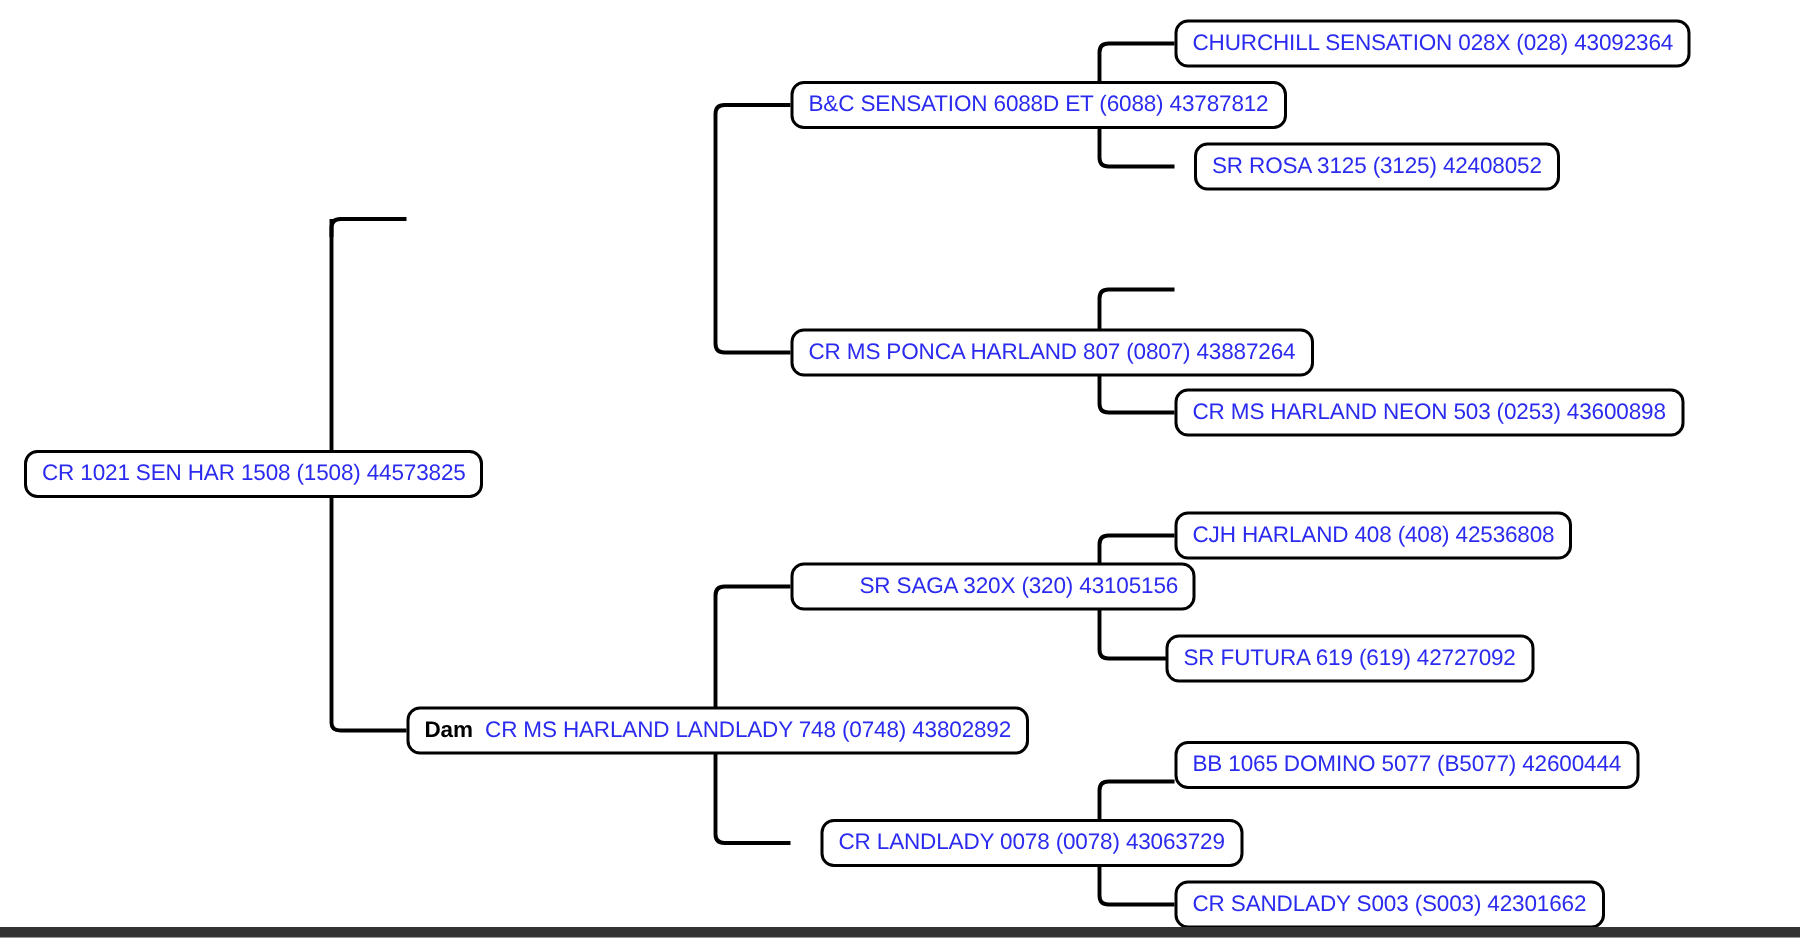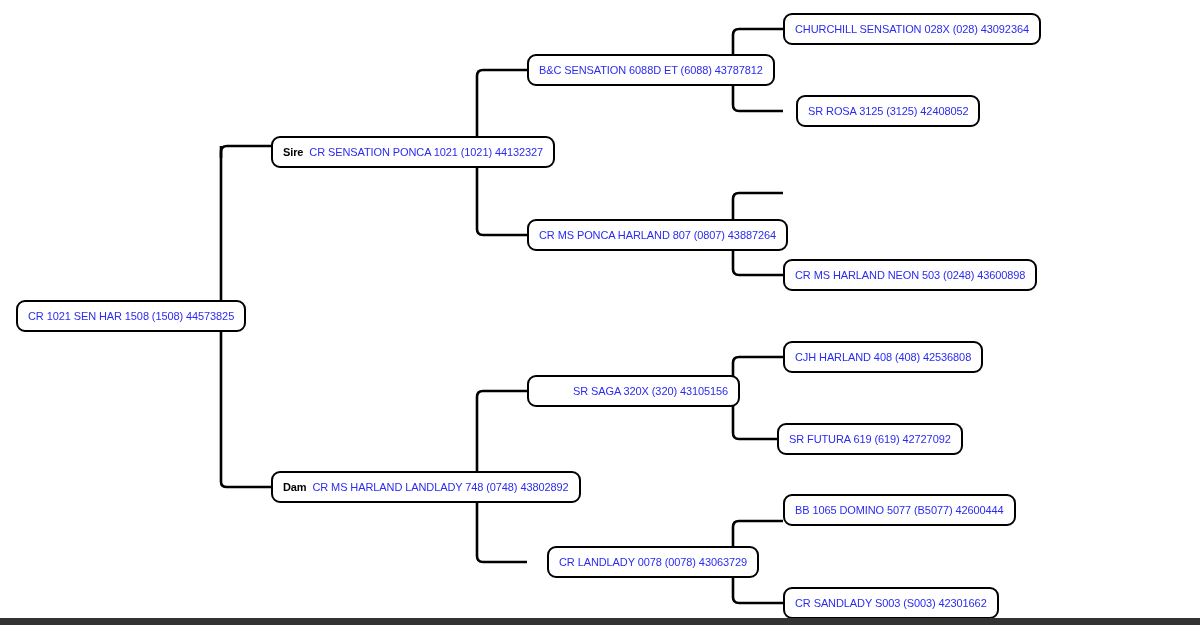--- a/index.html
+++ b/index.html
@@ -32,21 +32,21 @@
   .node {
     position: absolute;
     box-sizing: border-box;
     background: #ffffff;
     border: 2px solid #000000;
     border-radius: 9px;
     height: 32px;
     line-height: 28px;
     white-space: nowrap;
     padding: 0 10px;
-    font-size: 11px;
+    font-size: 15px;
     color: #2b2bf0;
     letter-spacing: -0.1px;
   }
   .node .role {
     color: #000000;
     font-weight: bold;
   }
   .node .name {
     color: #2b2bf0;
   }
@@ -88,24 +88,20 @@
 
       <path d="M 733 562 L 733 527 Q 733 521 739 521 L 783 521"></path>
       <path d="M 733 562 L 733 597 Q 733 603 739 603 L 783 603"></path>
     </g>
   </svg>
 
   <div class="node" style="left:16px; top:300px;">
     <span class="name">CR 1021 SEN HAR 1508 (1508) 44573825</span>
   </div>
 
-  <div class="node" style="left:271px; top:136px;">
-    <span class="role">Sire&nbsp;</span>
-    <span class="name">CR SENSATION PONCA 1021 (1021) 44132327</span>
-  </div>
 
   <div class="node" style="left:271px; top:471px;">
     <span class="role">Dam&nbsp;</span>
     <span class="name">CR MS HARLAND LANDLADY 748 (0748) 43802892</span>
   </div>
 
   <div class="node" style="left:527px; top:54px;">
     <span class="name">B&amp;C SENSATION 6088D ET (6088) 43787812</span>
   </div>
 
@@ -124,21 +120,21 @@
   <div class="node" style="left:783px; top:13px;">
     <span class="name">CHURCHILL SENSATION 028X (028) 43092364</span>
   </div>
 
   <div class="node" style="left:783px; top:95px;margin-left:13px;">
     <span class="name">SR ROSA 3125 (3125) 42408052</span>
   </div>
 
 
   <div class="node" style="left:783px; top:259px;">
-    <span class="name">CR MS HARLAND NEON 503 (0248) 43600898</span>
+    <span class="name">CR MS HARLAND NEON 503 (0253) 43600898</span>
   </div>
 
   <div class="node" style="left:783px; top:341px;">
     <span class="name">CJH HARLAND 408 (408) 42536808</span>
   </div>
 
   <div class="node" style="left:777px; top:423px;">
     <span class="name">SR FUTURA 619 (619) 42727092</span>
   </div>
 

